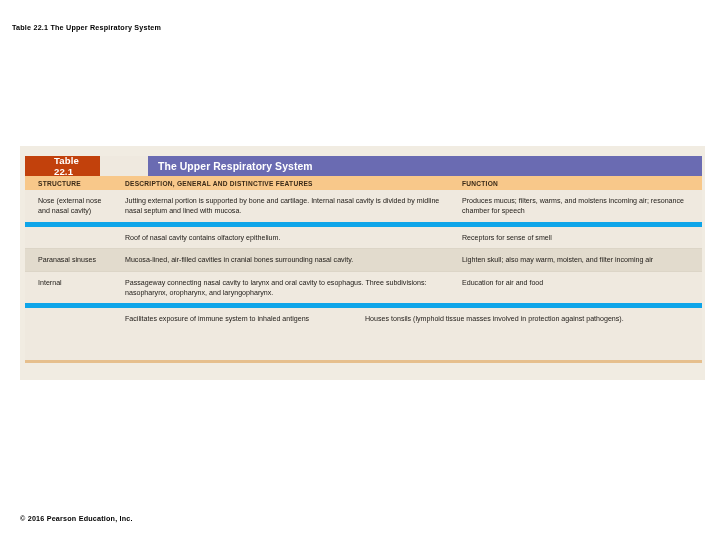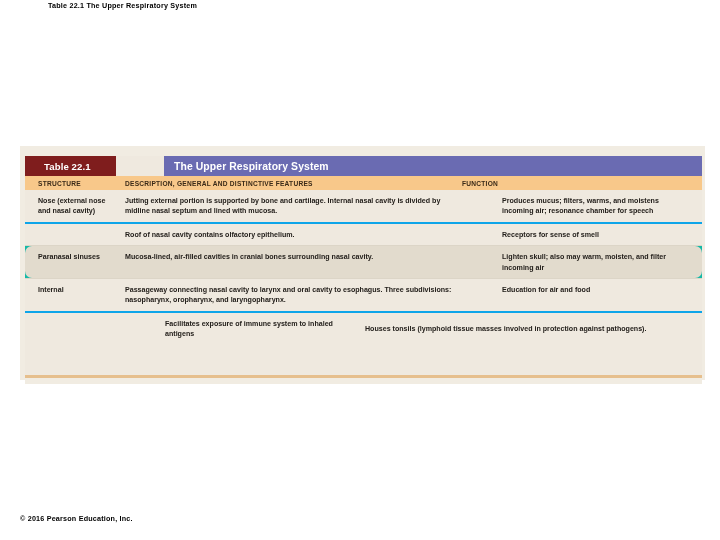--- a/index.html
+++ b/index.html
@@ -12,27 +12,26 @@
     height: 540px;
     position: relative;
     font-family: "Liberation Sans", sans-serif;
     overflow: hidden;
   }
 
   
   .slide-title {
     position: absolute;
     left: 12px;
-    top: 1px;
+    top: 23px;
     font-size: 7.2px;
     font-weight: bold;
     letter-spacing: .2px;
     color: #000000;
     white-space: nowrap;
-    margin-left: 36px;
   }
 
   
   .slide-footer {
     position: absolute;
     left: 20px;
     top: 514px;
     font-size: 7.2px;
     font-weight: bold;
     letter-spacing: .2px;
@@ -59,28 +58,28 @@
     background: #efe9df;
   }
 
   
   .tbl-header {
     display: flex;
     align-items: stretch;
     height: 20px;
   }
   .tbl-number {
-    width: 91px;
-    background: #7f1d1d;
+    width: 75px;
+    background: #c2410c;
     color: #ffffff;
     font-size: 9.6px;
     font-weight: bold;
     display: flex;
     align-items: center;
-    padding-left: 19px;
+    padding-left: 29px;
     box-sizing: border-box;
     letter-spacing: .1px;
   }
   .tbl-title {
     flex: 1;
     background: #6a6bb2;
     color: #ffffff;
     font-size: 10.4px;
     font-weight: bold;
     display: flex;
@@ -103,47 +102,47 @@
     font-weight: bold;
     color: #3a2a18;
     letter-spacing: .25px;
     box-sizing: border-box;
   }
   .c1 { width: 100px; padding-left: 13px; }
   .c2 { width: 337px; padding-left: 0px; }
   .c3 { flex: 1; padding-left: 0px; }
 
   
-  .tbl-body { background: #14b8a6; font-weight: bold; }
+  .tbl-body { background: #14b8a6; }
 
   .row {
     display: flex;
     box-sizing: border-box;
   }
-  .row.shaded { background: #e2dbcd; border-radius: 7px; }
+  .row.shaded { background: #e2dbcd; }
   .row.plain  { background: #efe9df; }
 
   .cell {
     box-sizing: border-box;
     font-size: 7.1px;
     line-height: 10.4px;
     color: #24201c;
     padding-top: 6px;
     padding-bottom: 5px;
     padding-right: 10px;
   }
   .cell.s { width: 100px; padding-left: 13px; }
   .cell.d { width: 337px; padding-left: 0px; }
-  .cell.f { flex: 1; padding-left: 0px; margin-left: 40px; }
+  .cell.f { flex: 1; padding-left: 0px; }
 
   
   .subrow {
     display: flex;
     box-sizing: border-box;
-    border-top: 2px solid #0ea5e9;
+    border-top: 5px solid #0ea5e9;
     align-items: center;
   }
   .subrow.plain  { background: #efe9df; }
 
   .row-div {
     height: 1px;
     background: #dcd5c7;
   }
 
   .spacer {

